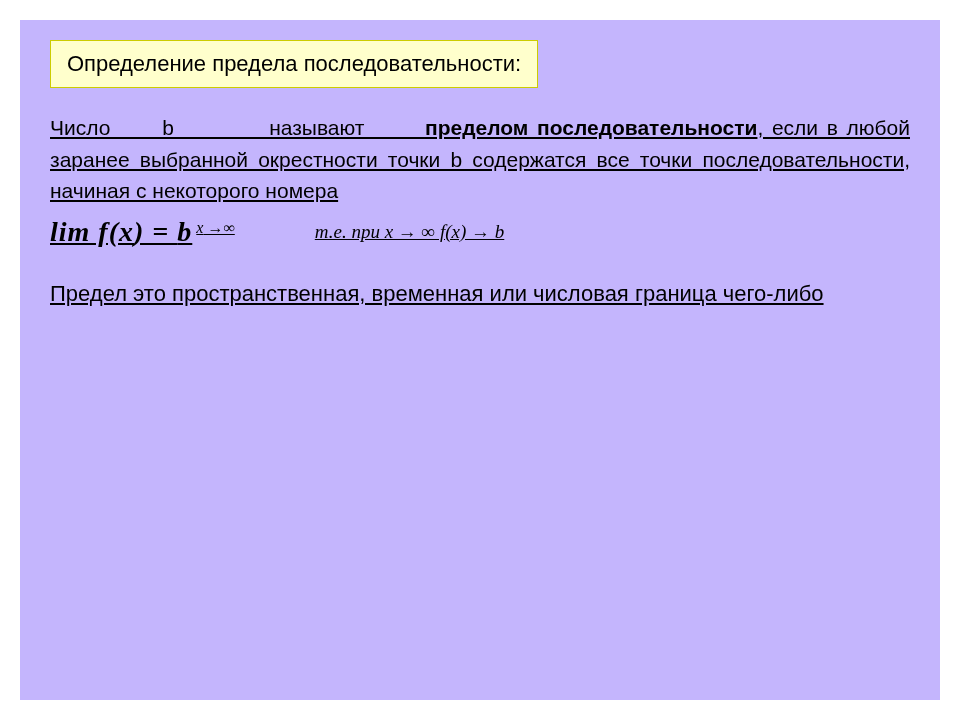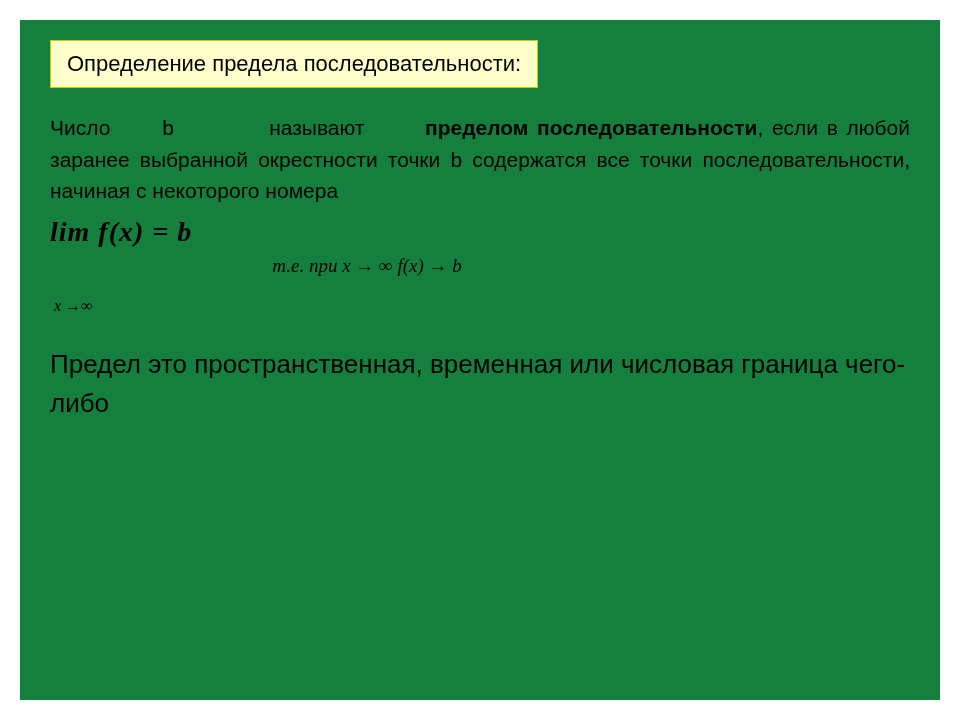--- a/index.html
+++ b/index.html
@@ -14,23 +14,24 @@
       background: #ffffff;
       font-family: 'Times New Roman', Times, serif;
       display: flex;
       align-items: center;
       justify-content: center;
     }
 
     .page-container {
       width: 920px;
       height: 680px;
-      background: #15803d;
+      background: #c4b5fd;
       padding: 20px 30px;
       position: relative;
+      text-decoration: underline;
     }
 
     .title-box {
       background: #ffffcc;
       border: 1.5px solid #cccc00;
       padding: 10px 16px;
       margin-bottom: 24px;
       display: inline-block;
     }
 
@@ -63,23 +64,22 @@
 
     .notation-label {
       font-size: 21px;
       font-family: Arial, sans-serif;
       margin-right: 16px;
       color: #000;
     }
 
     .formula-block {
       display: flex;
-      flex-direction: column;
+      flex-direction: row;
       margin-right: 80px;
-      gap: 48px;
     }
 
     .formula-main {
       font-style: italic;
       font-weight: bold;
       font-size: 28px;
       font-family: 'Times New Roman', Times, serif;
       line-height: 1.1;
       letter-spacing: 1px;
     }
@@ -127,21 +127,21 @@
     .formula-sub2 {
       font-size: 16px;
       font-family: 'Times New Roman', Times, serif;
       font-style: italic;
       margin-top: 2px;
       align-self: flex-start;
       margin-left: 4px;
     }
 
     .bottom-text {
-      font-size: 26px;
+      font-size: 22px;
       font-family: Arial, sans-serif;
       line-height: 1.5;
       color: #000;
       margin-top: 10px;
     }
   </style>
 </head>
 <body>
 
 <div class="page-container">

